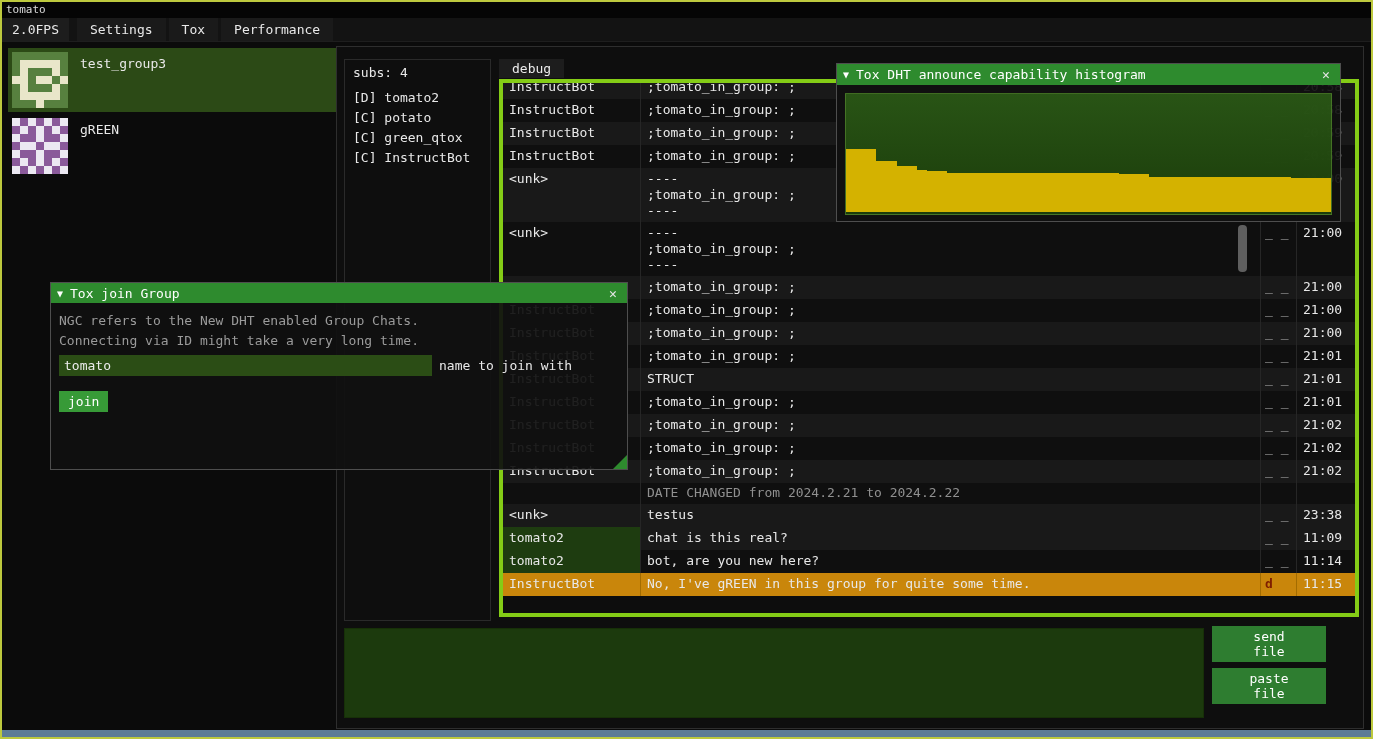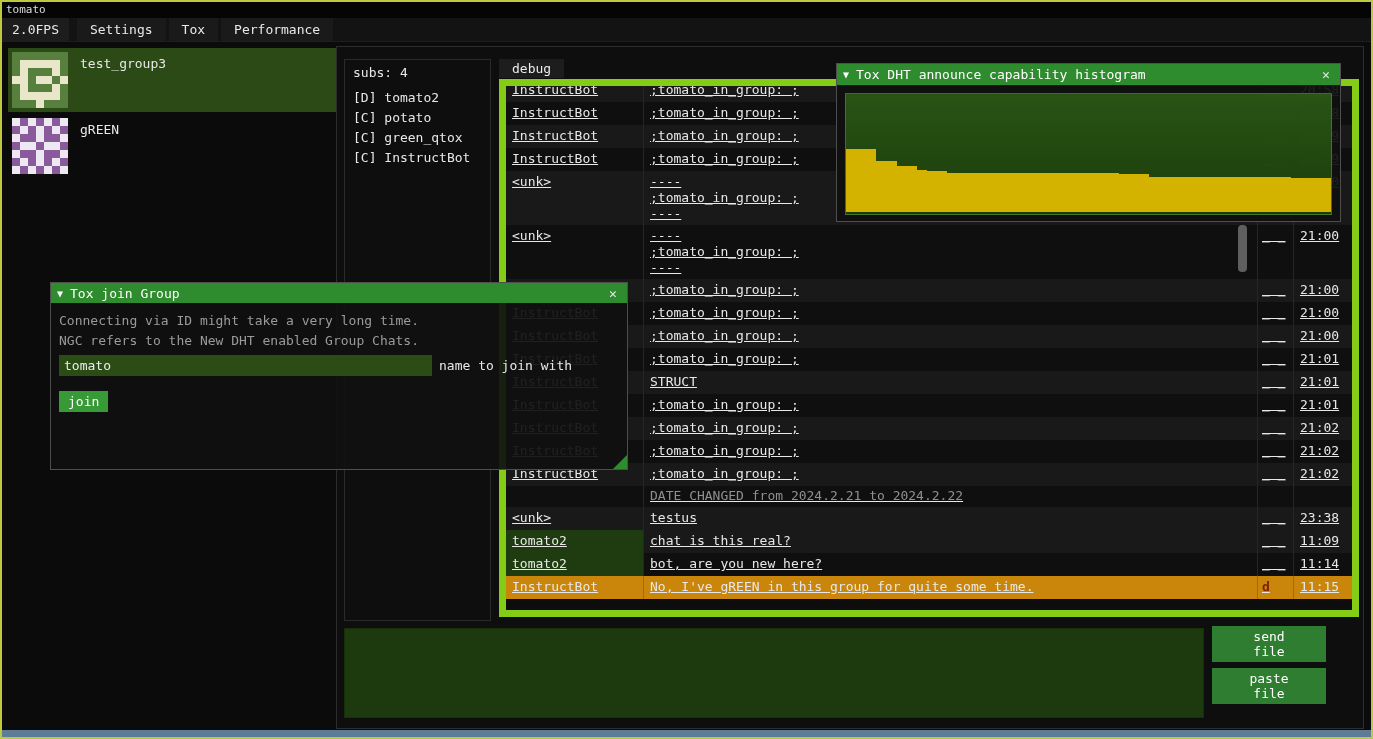--- a/index.html
+++ b/index.html
@@ -28,21 +28,21 @@
         border:1px solid #2e2e2e;box-sizing:border-box;}
   .subs{position:absolute;left:7px;top:12px;width:147px;height:562px;border:1px solid #2a2a2a;
         box-sizing:border-box;padding:5px 8px;background:#0e0e0e;}
   .subs-header{margin-bottom:8px;}
   .member{line-height:20px;white-space:nowrap;}
 
   .chat{position:absolute;left:162px;top:12px;width:860px;height:564px;box-sizing:border-box;}
   .tabbar{height:20px;}
   .tab{display:inline-block;padding:2px 13px;background:#1d1d1d;color:#ececec;}
   .rows-viewport{position:absolute;left:0;top:20px;width:860px;height:538px;overflow:hidden;
-        border:7px solid #84cc16;box-sizing:border-box;background:#0d0d0d;text-decoration:underline;}
+        border:4px solid #84cc16;box-sizing:border-box;background:#0d0d0d;}
   .row{display:flex;align-items:stretch;min-height:23px;box-sizing:border-box;background:#0f0f0f;line-height:16px;}
   .row.alt{background:#191919;}
   .row .c-name{width:138px;flex:0 0 138px;padding:3px 6px;border-right:1px solid #262626;box-sizing:border-box;overflow:hidden;white-space:nowrap;}
   .row .c-msg{flex:1;padding:3px 6px;border-right:1px solid #262626;box-sizing:border-box;overflow:hidden;}
   .row .c-flags{width:36px;flex:0 0 36px;padding:3px 4px;border-right:1px solid #262626;box-sizing:border-box;color:#b5b5b5;}
   .row .c-time{width:58px;flex:0 0 58px;padding:3px 6px;box-sizing:border-box;}
   .row.date{min-height:21px;}
   .row.date .c-name,.row.date .c-msg,.row.date .c-flags,.row.date .c-time{padding-top:2px;padding-bottom:2px;}
   .row.date .c-msg{color:#909090;}
   .row.self .c-name{background:var(--self-green,#1e3c10);}
@@ -417,22 +417,22 @@
 
   <div class="scroll-thumb"></div>
 
   <div class="float-win join-win">
     <div class="float-title">
       <span class="collapse-icon">▼</span>
       <span>Tox join Group</span>
       <span class="close-icon">✕</span>
     </div>
     <div class="join-body">
+      <div class="info-line">NGC refers to the New DHT enabled Group Chats.</div>
       <div class="info-line">Connecting via ID might take a very long time.</div>
-      <div class="info-line">NGC refers to the New DHT enabled Group Chats.</div>
       <div class="fields" id="join-fields">
           <div class="field-row">
             <input class="field-input" value="tomato" style="">
             <div class="field-label">name to join with</div>
           </div>
         </div>
       <button class="join-btn">join</button>
     </div>
     <div class="resize-grip"></div>
   </div>

